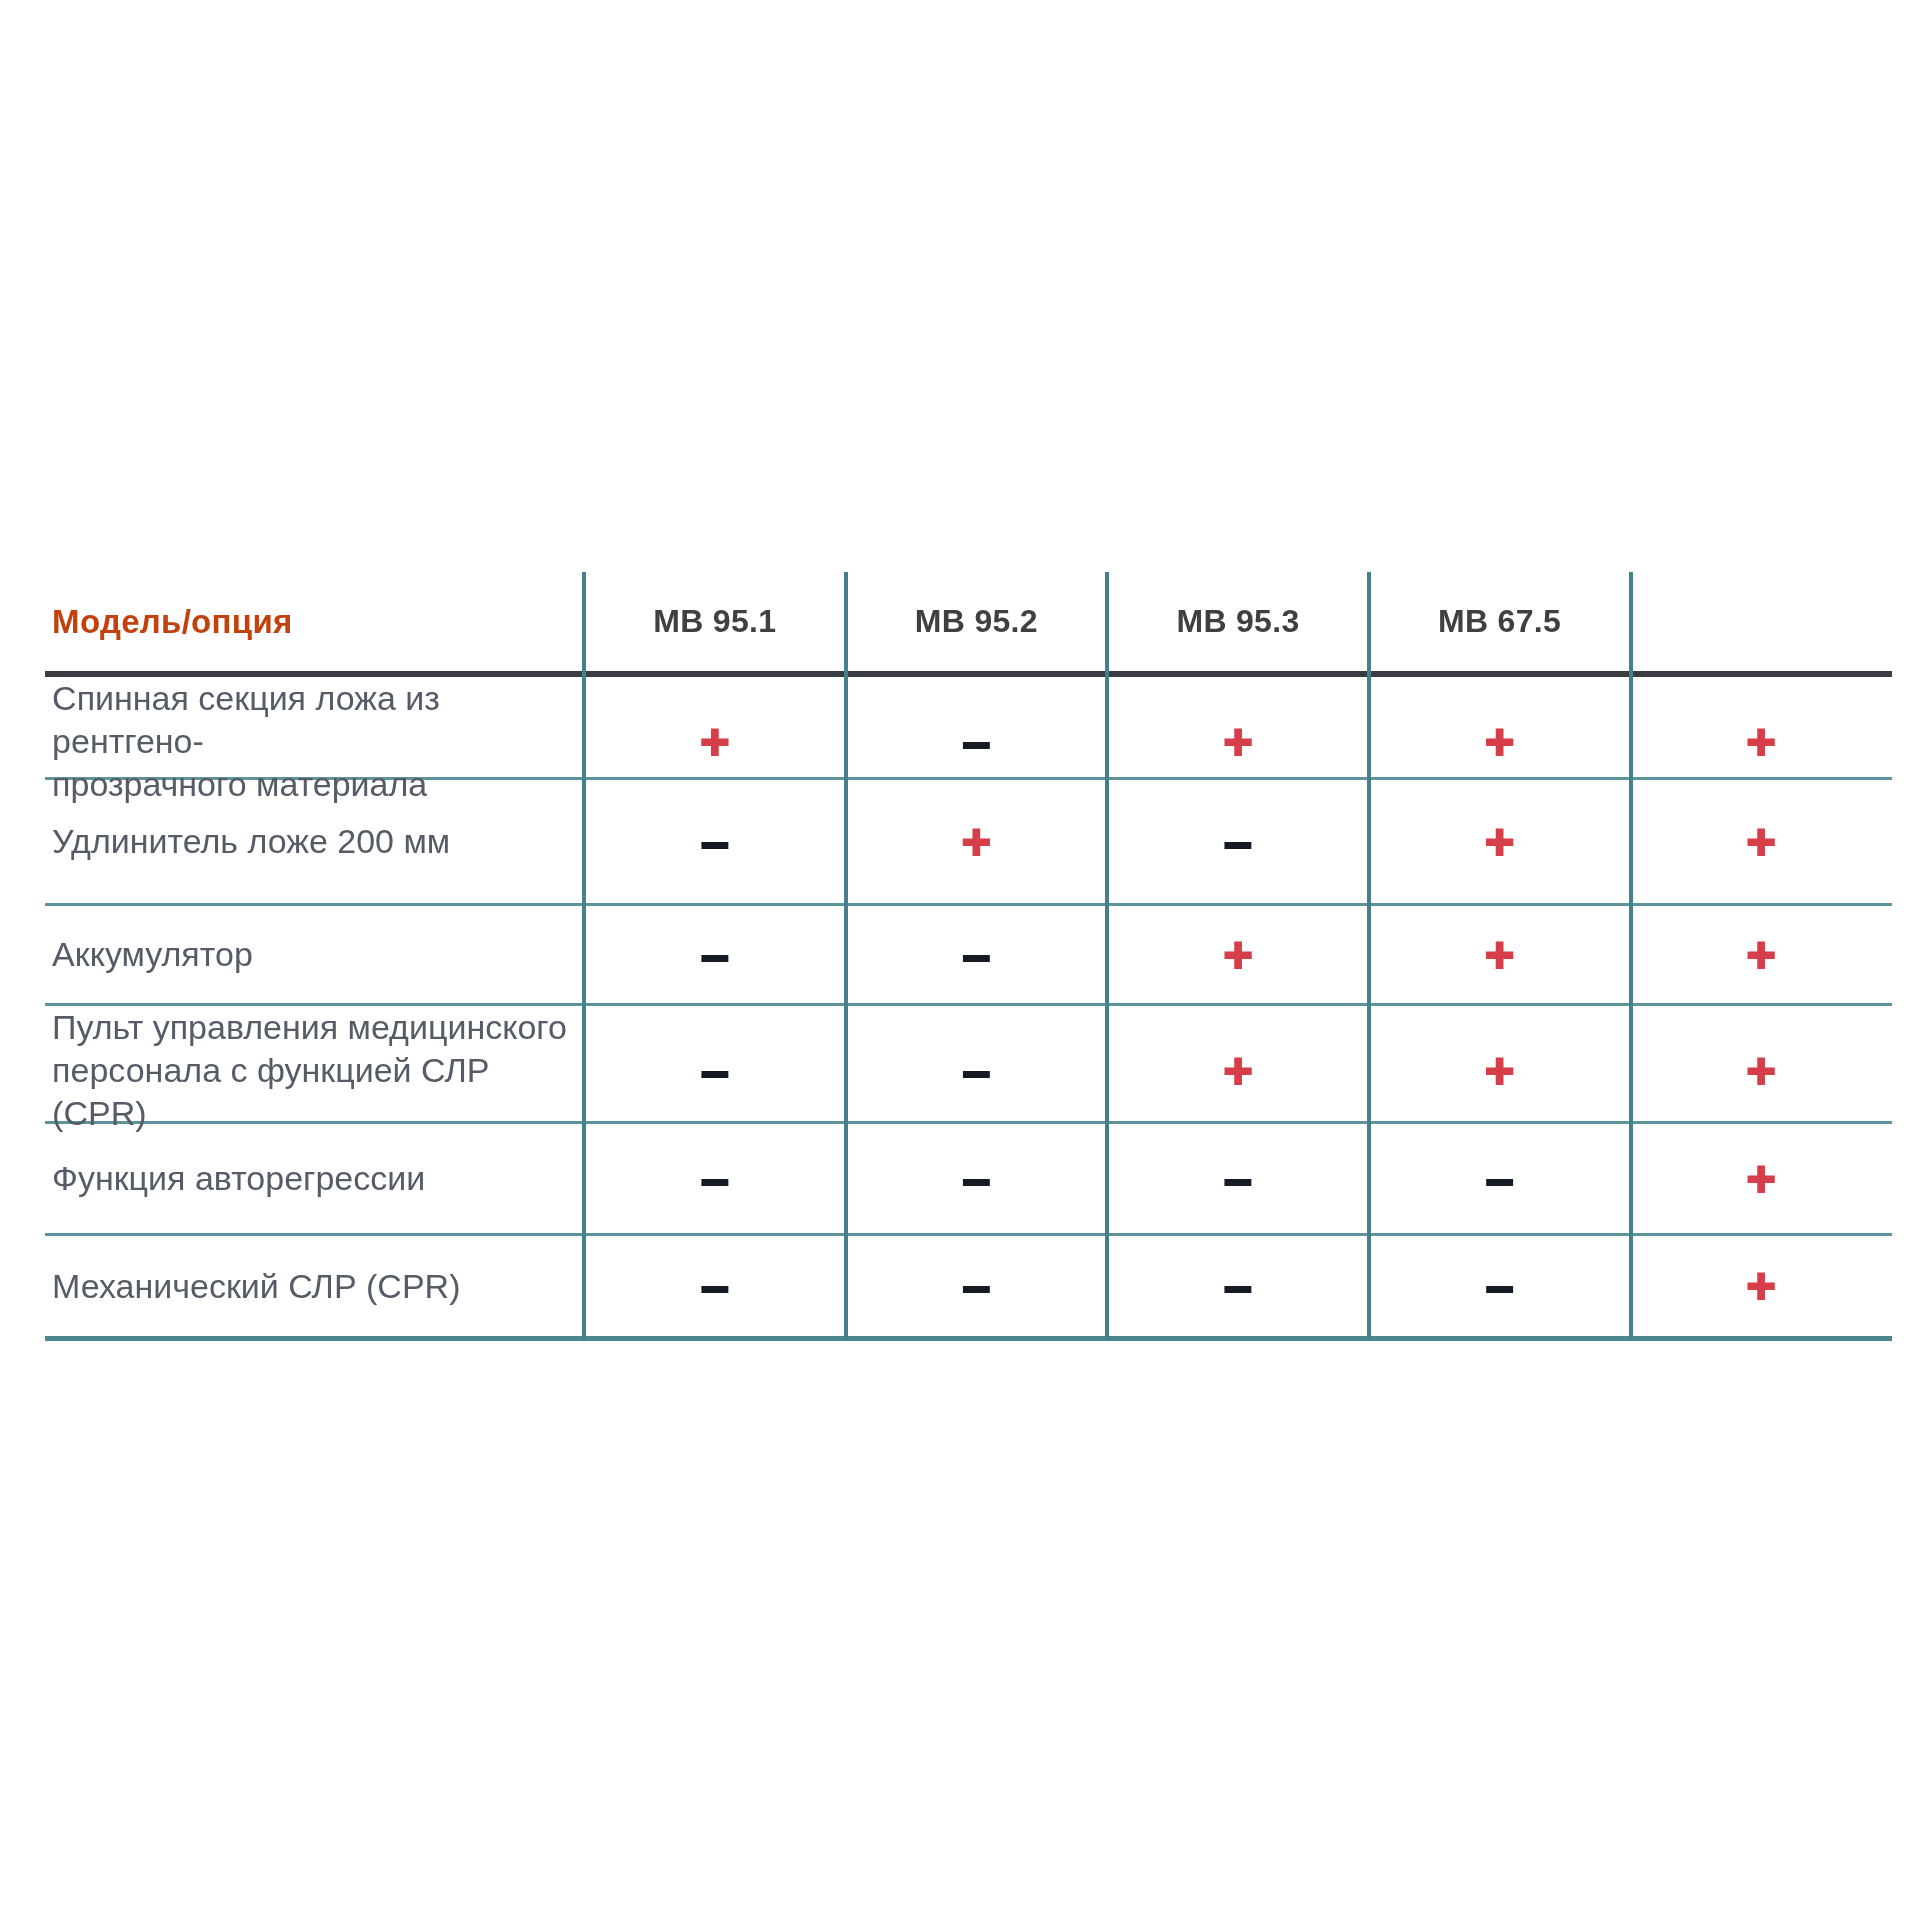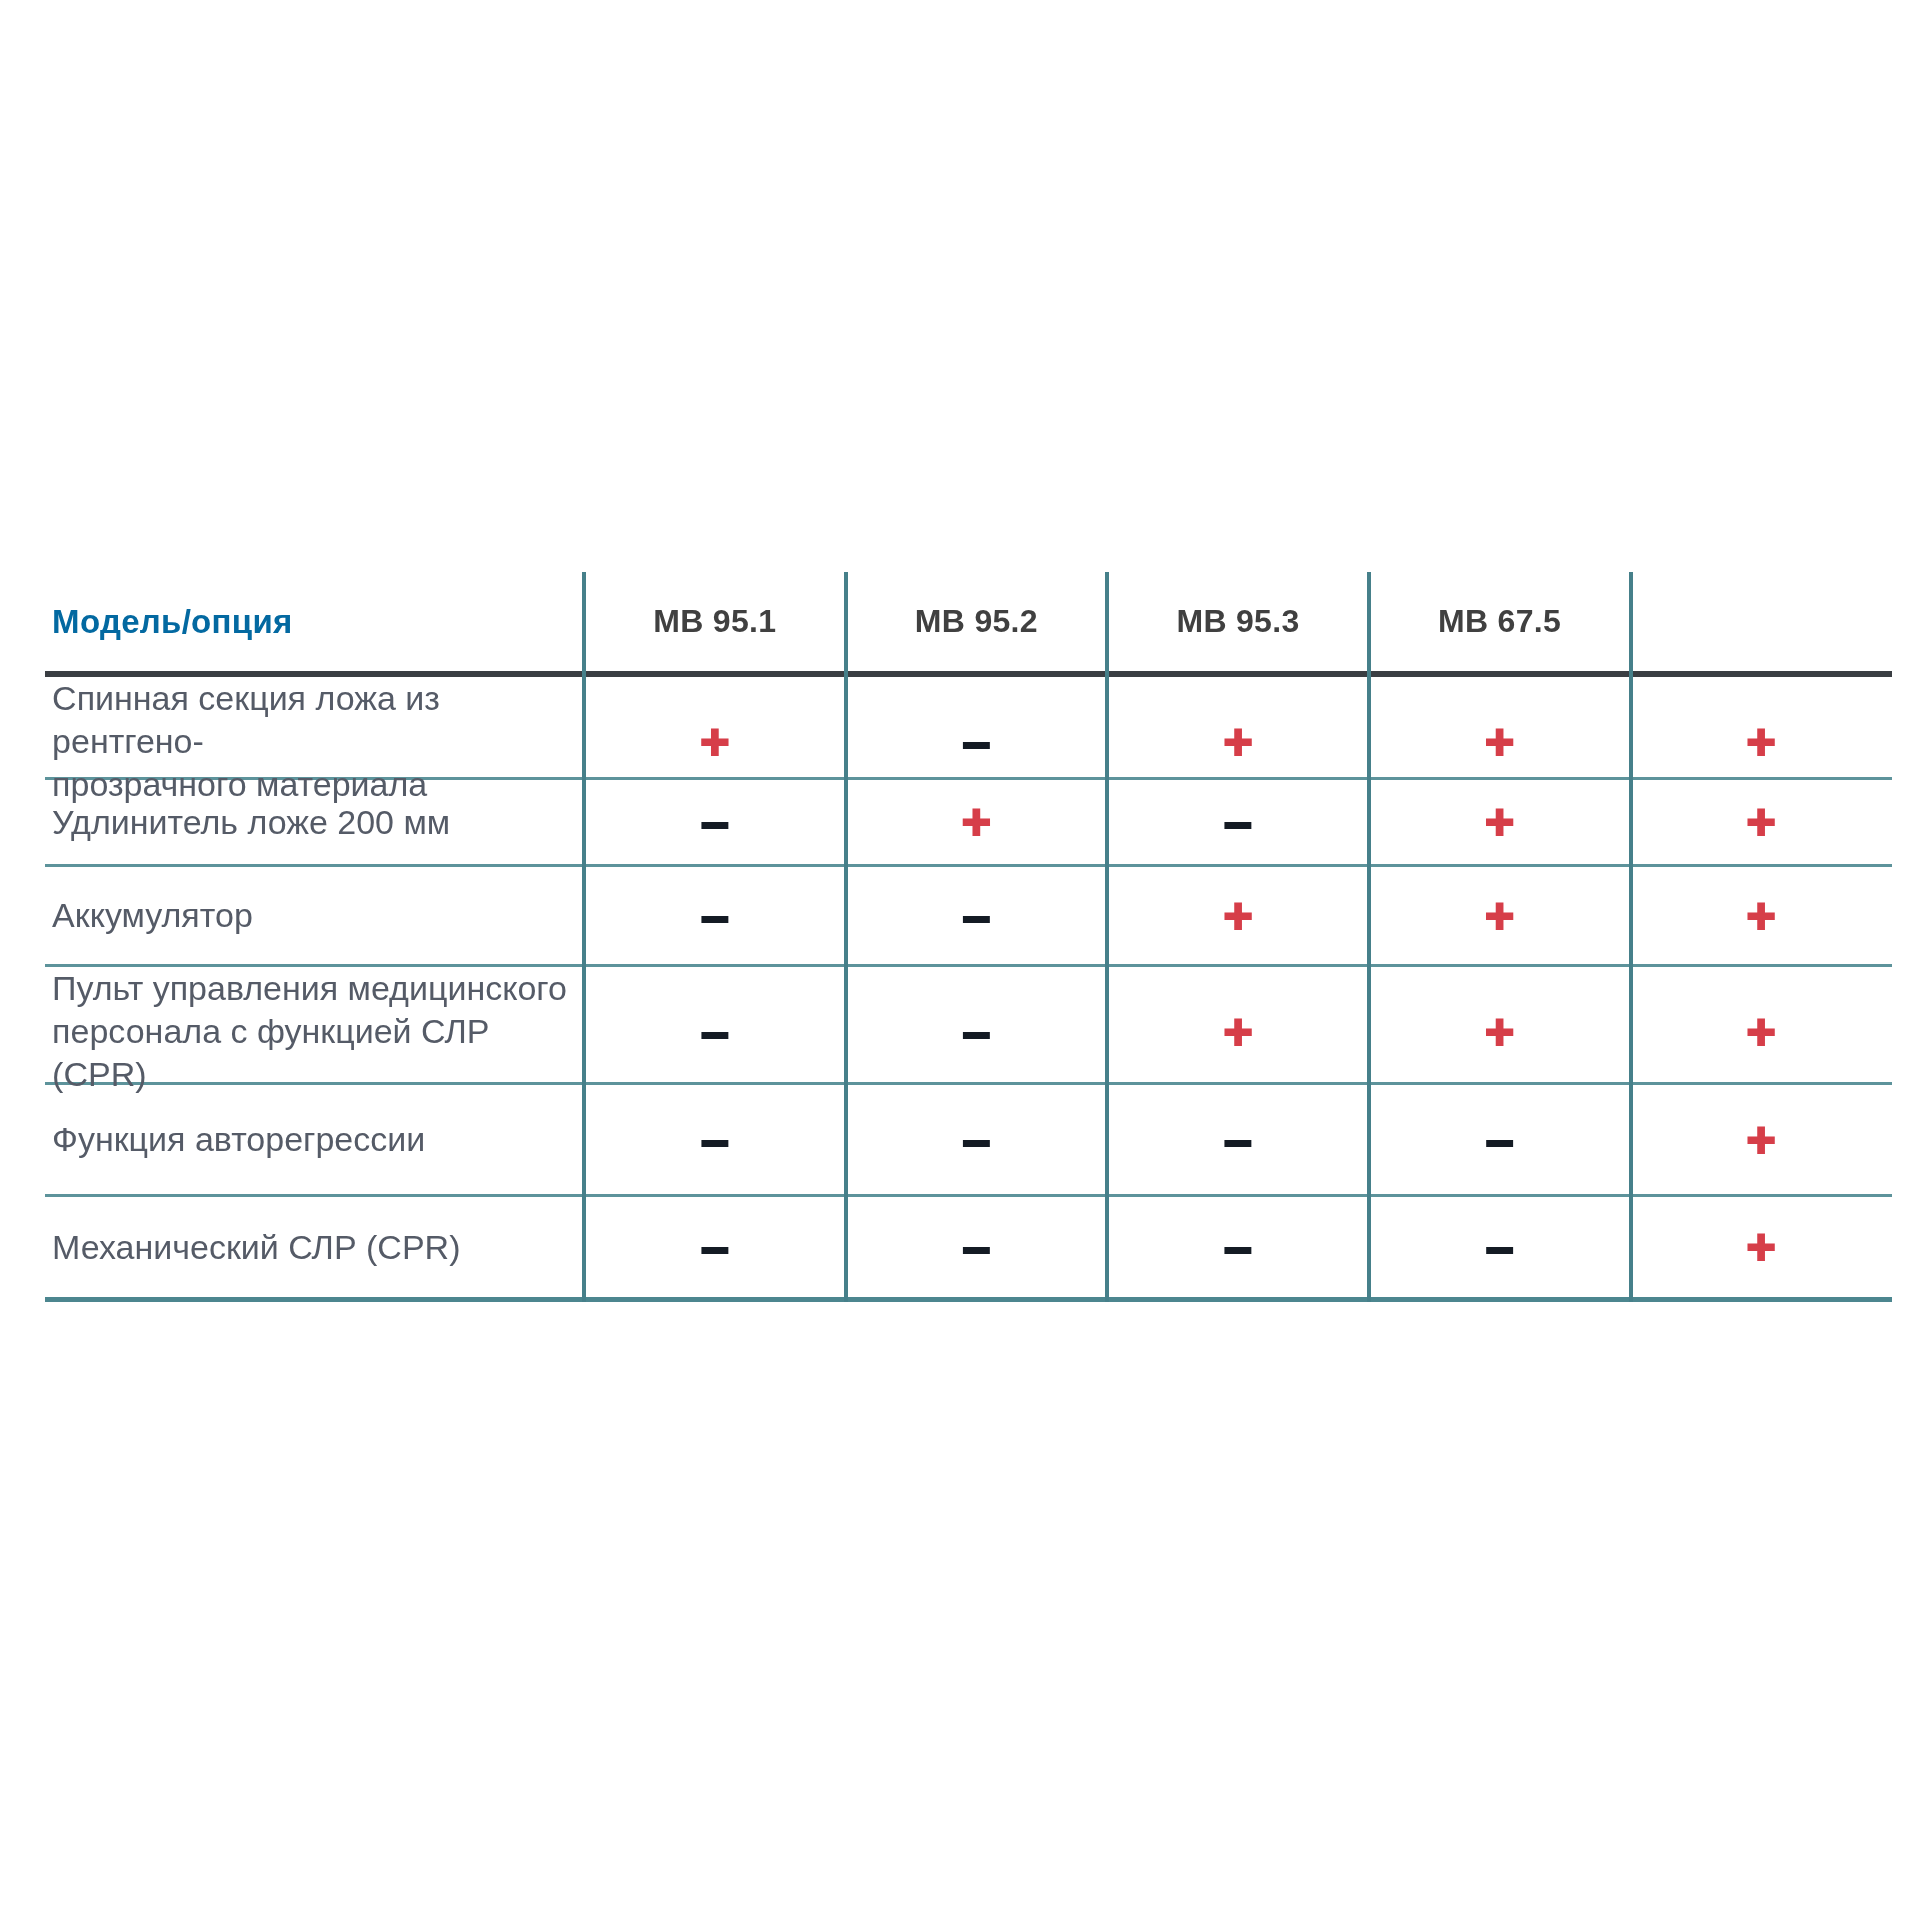--- a/index.html
+++ b/index.html
@@ -27,36 +27,36 @@
     align-items: stretch;
   }
   .header-row {
     height: 105px;
     border-bottom: 6.2px solid #3a3e43;
   }
   .data-row {
     border-bottom: 3.6px solid #5d939b;
   }
   .data-row:nth-child(1) { height: 103px; }
-  .data-row:nth-child(2) { height: 87px; }
+  .data-row:nth-child(2) { height: 126px; }
   .data-row:nth-child(3) { height: 100px; }
   .data-row:nth-child(4) { height: 118px; }
   .data-row:nth-child(5) { height: 112px; }
   .data-row:nth-child(6) { height: 105px; border-bottom: 5.3px solid #4c868f; }
   .cell {
     display: flex;
     align-items: center;
     min-width: 0;
   }
   .corner-cell {
     padding-left: 7.1px;
     font-weight: bold;
     font-size: 33px;
     letter-spacing: 0.3px;
-    color: #0369a1;
+    color: #c2410c;
   }
   .head-cell {
     justify-content: center;
     font-weight: bold;
     font-size: 32px;
     letter-spacing: 0.3px;
     color: #404040;
   }
   .label-cell {
     padding-left: 7.1px;

